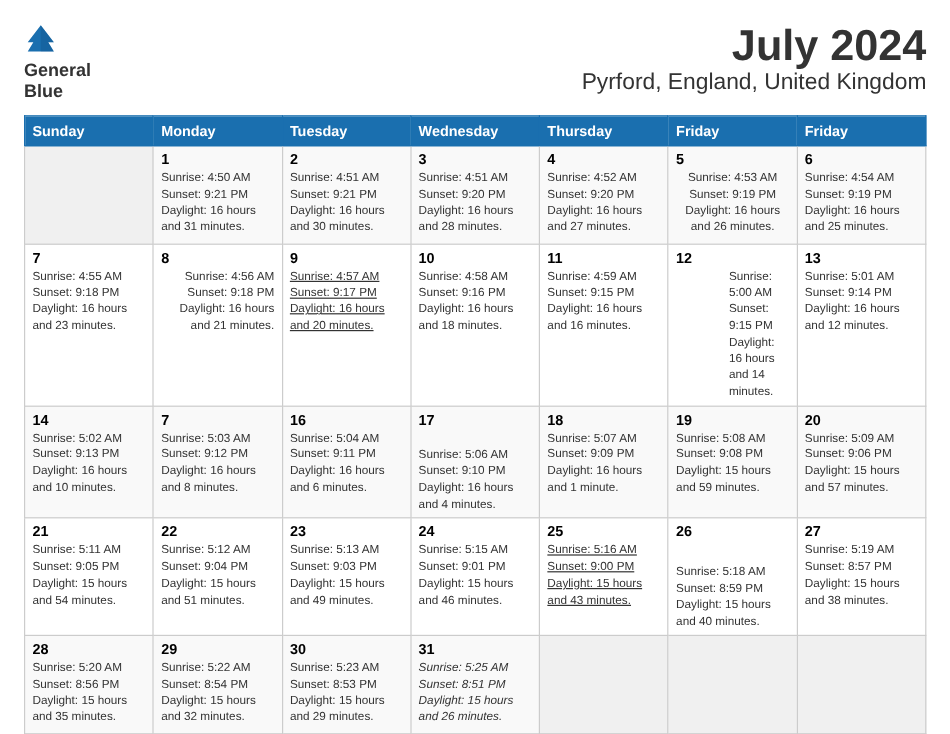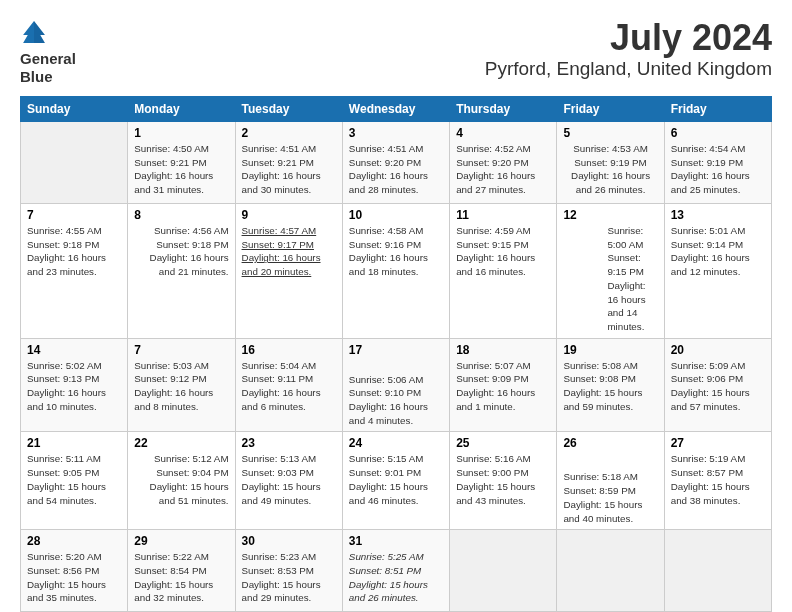--- a/index.html
+++ b/index.html
@@ -276,42 +276,42 @@
         <tr>
           <td>
             <span class="day-num">21</span>
             <div class="day-info" style="white-space: pre-line;">Sunrise: 5:11 AM
 Sunset: 9:05 PM
 Daylight: 15 hours
 and 54 minutes.</div>
           </td>
           <td>
             <span class="day-num">22</span>
-            <div class="day-info" style="white-space: pre-line; text-align: right;">Sunrise: 5:12 AM
+            <div class="day-info" style="white-space: pre-line;">Sunrise: 5:12 AM
 Sunset: 9:04 PM
 Daylight: 15 hours
 and 51 minutes.</div>
           </td>
           <td>
             <span class="day-num">23</span>
             <div class="day-info" style="white-space: pre-line;">Sunrise: 5:13 AM
 Sunset: 9:03 PM
 Daylight: 15 hours
 and 49 minutes.</div>
           </td>
           <td>
             <span class="day-num">24</span>
             <div class="day-info" style="white-space: pre-line;">Sunrise: 5:15 AM
 Sunset: 9:01 PM
 Daylight: 15 hours
 and 46 minutes.</div>
           </td>
           <td>
             <span class="day-num">25</span>
-            <div class="day-info" style="white-space: pre-line;">Sunrise: 5:16 AM
+            <div class="day-info" style="white-space: pre-line; text-decoration: underline;">Sunrise: 5:16 AM
 Sunset: 9:00 PM
 Daylight: 15 hours
 and 43 minutes.</div>
           </td>
           <td>
             <span class="day-num">26</span>
             <div class="day-info" style="white-space: pre-line; margin-top: 20px;">Sunrise: 5:18 AM
 Sunset: 8:59 PM
 Daylight: 15 hours
 and 40 minutes.</div>

